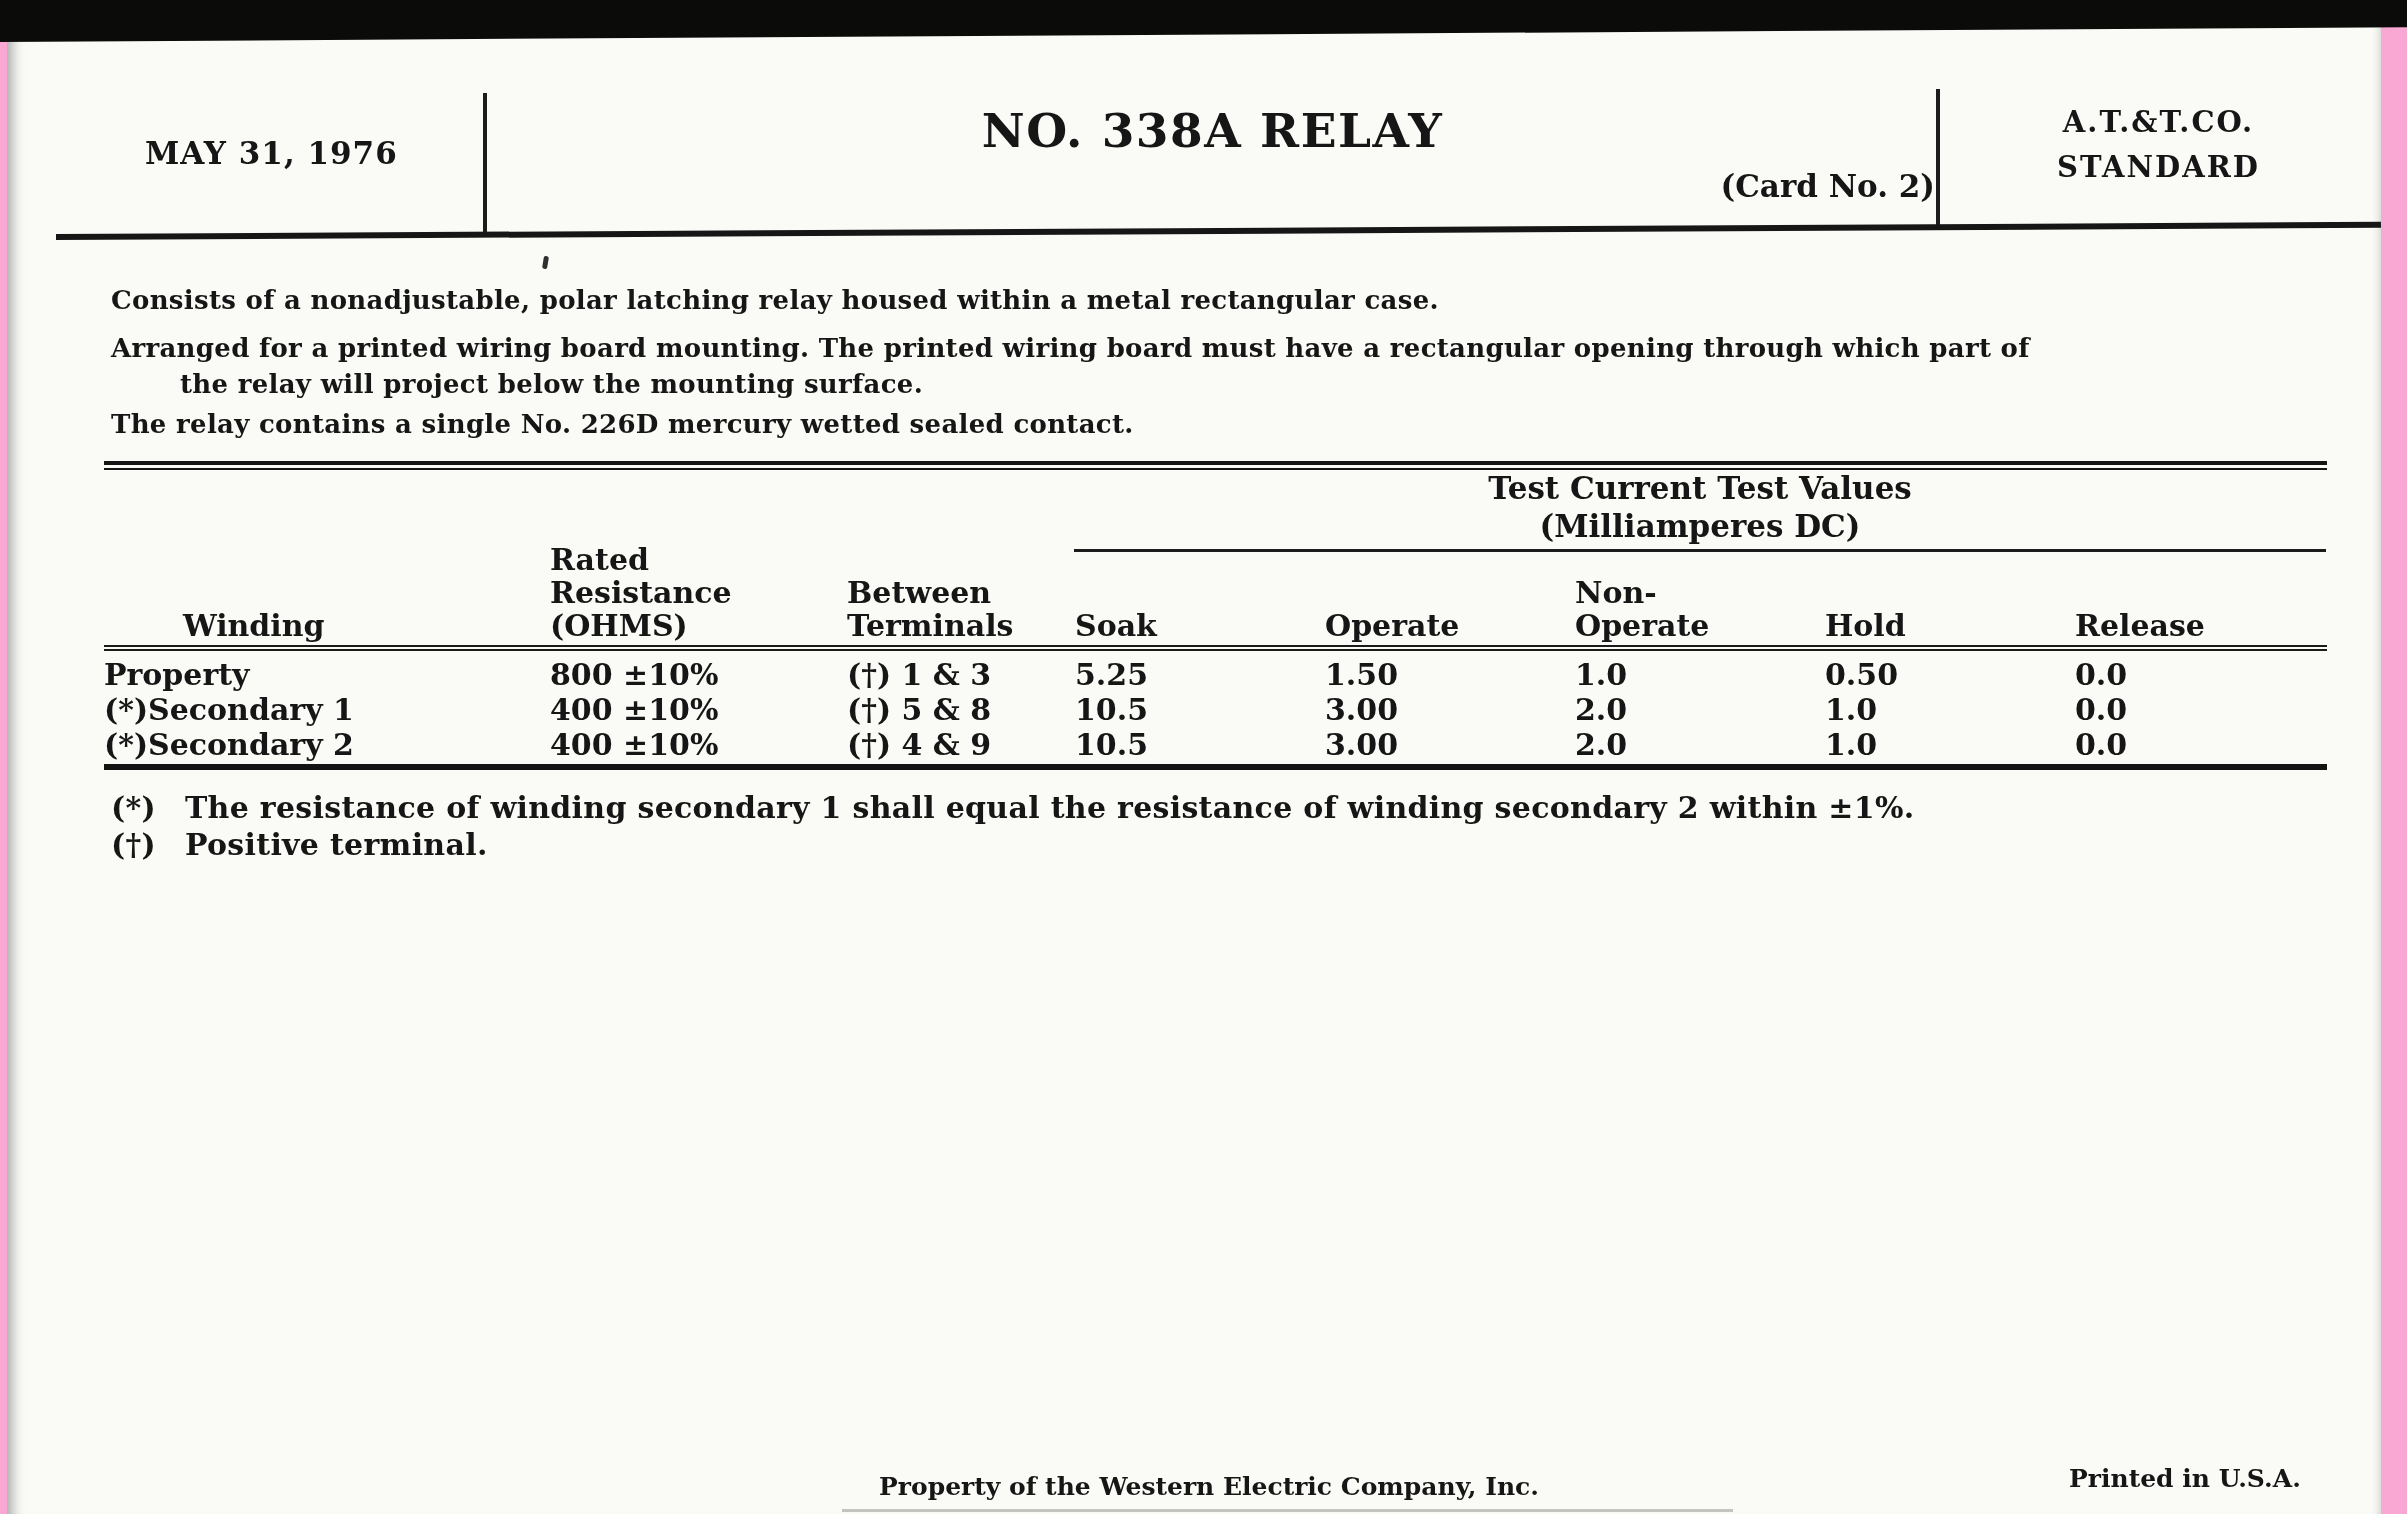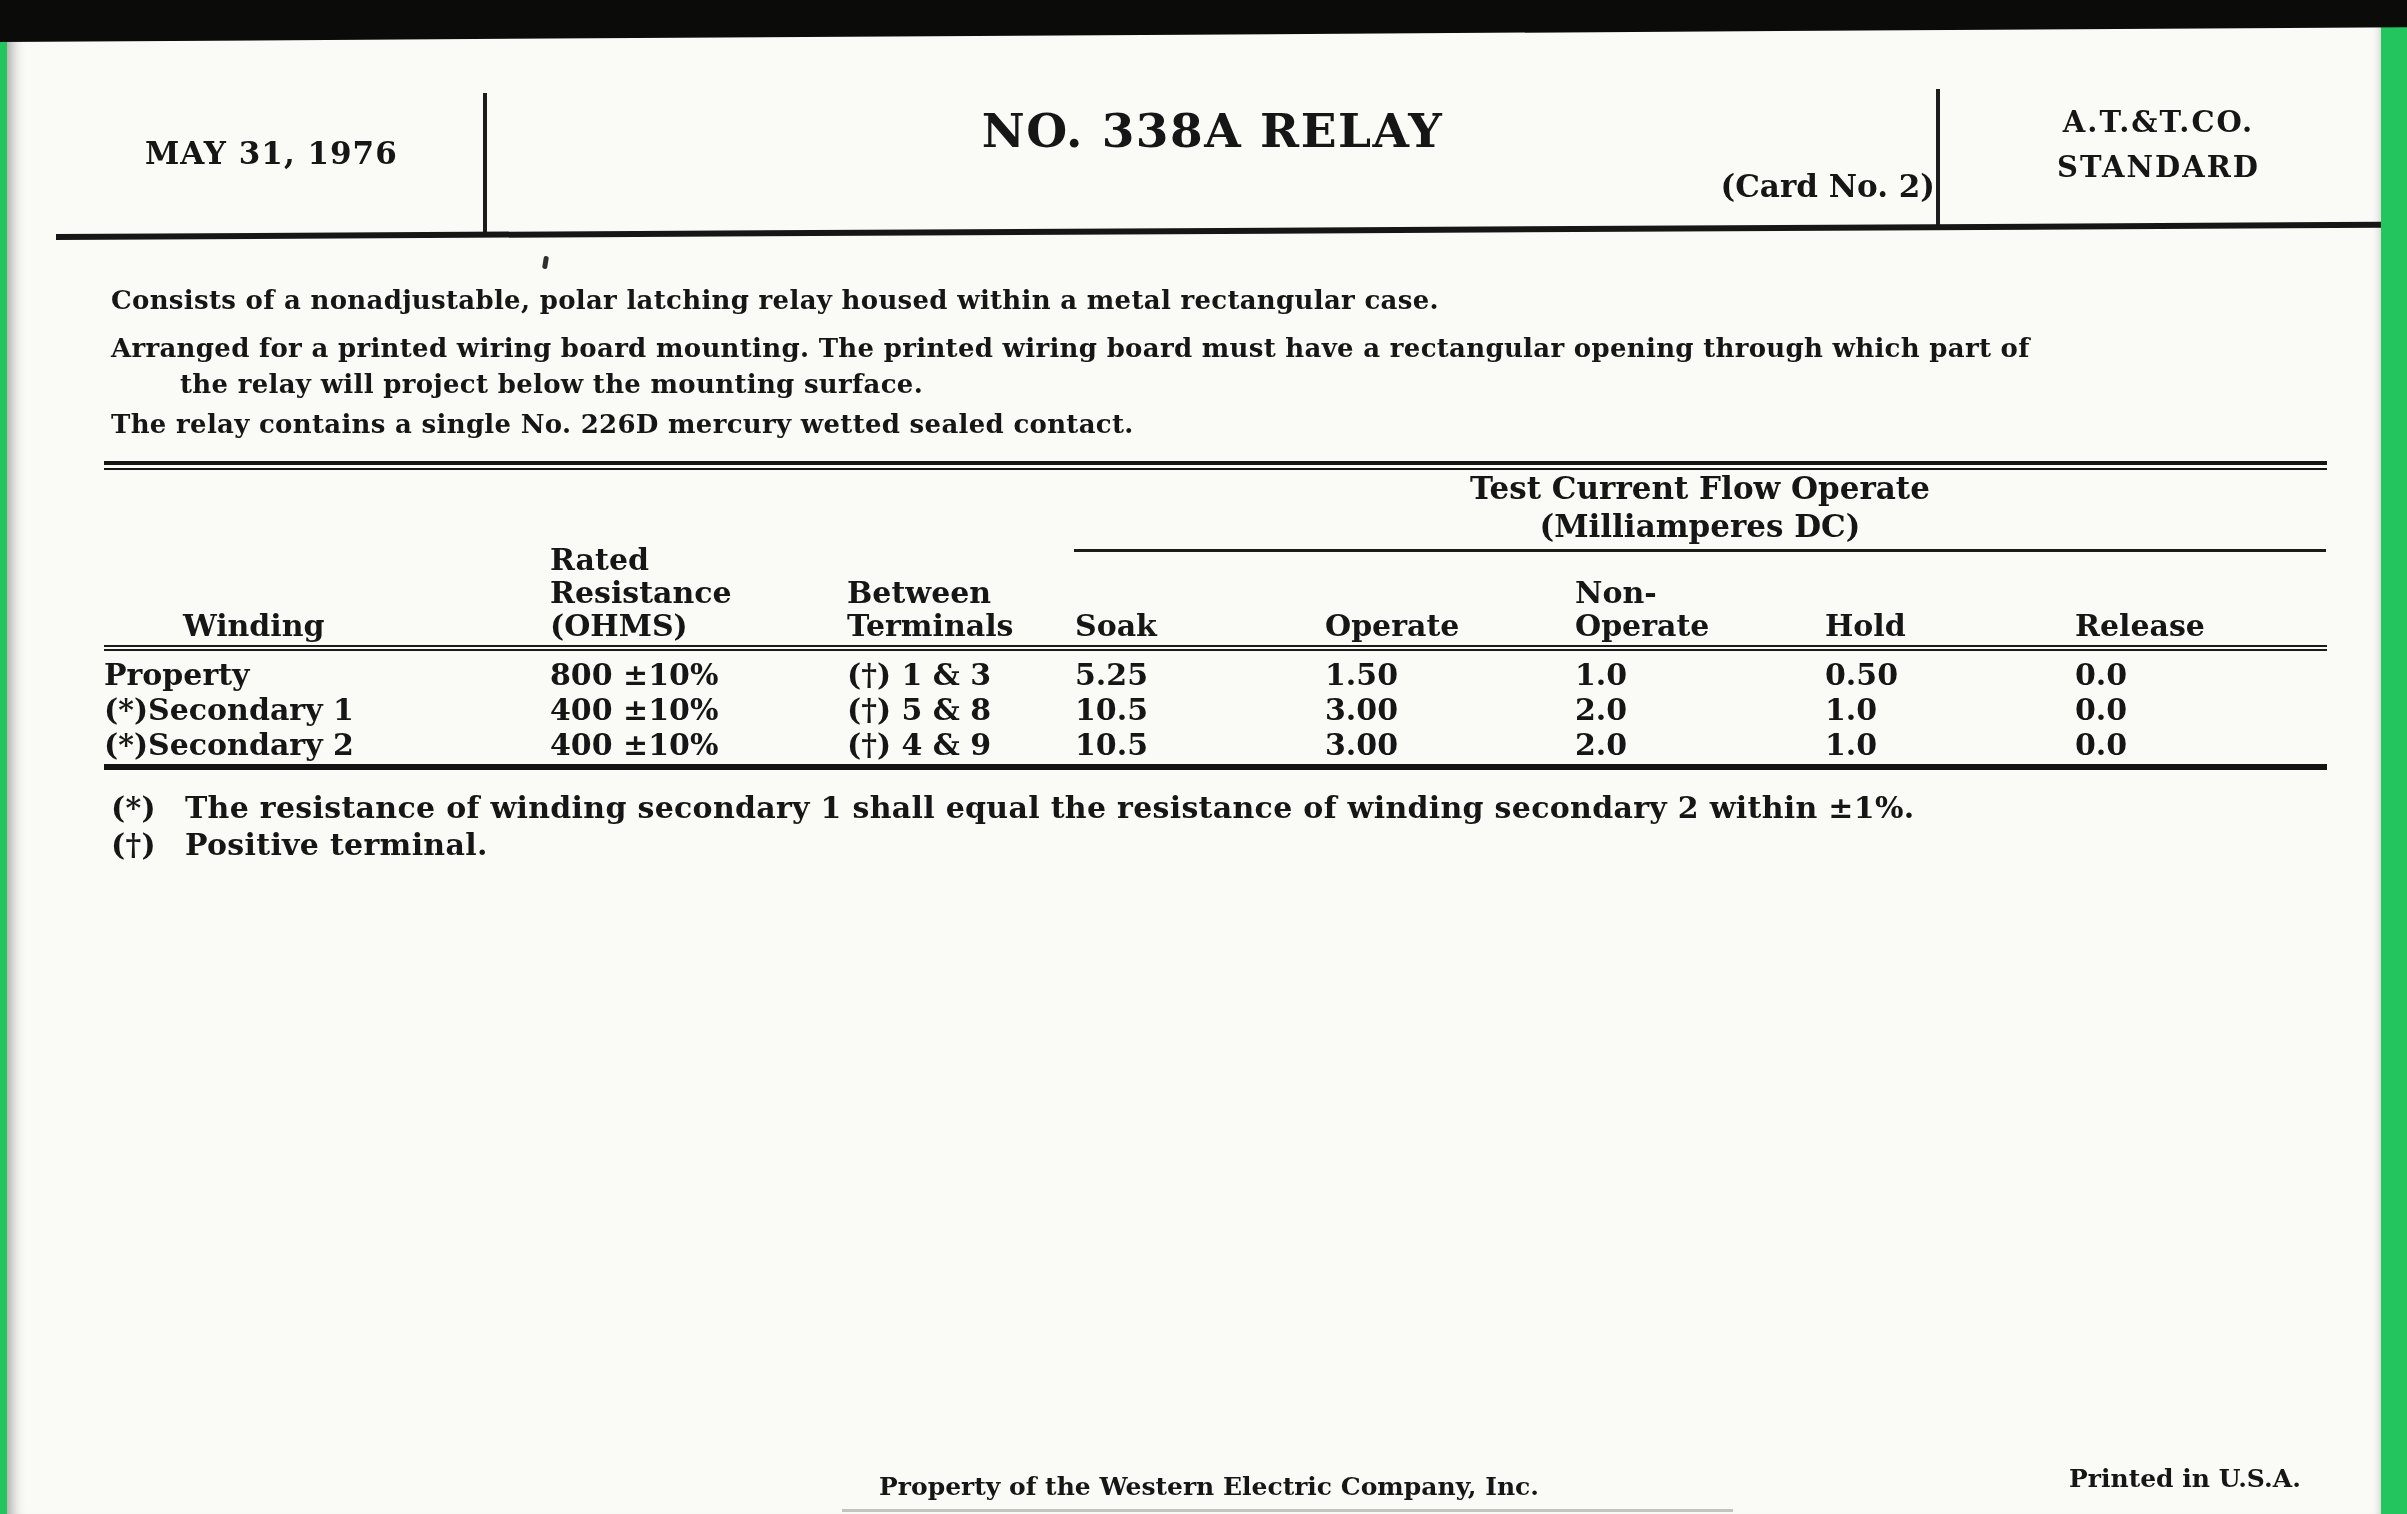--- a/index.html
+++ b/index.html
@@ -1,20 +1,20 @@
 <!DOCTYPE html>
 <html><head>
 <meta charset="utf-8">
 <style>
   html, body { margin: 0; padding: 0; background: #000; }
   #screen {
     position: relative;
     width: 2408px;
     height: 1515px;
-    background: #22c55e;
+    background: #f9a8d4;
     overflow: hidden;
     font-family: "DejaVu Serif", "Liberation Serif", serif;
     color: #161616;
   }
   .page {
     position: absolute;
     left: 7px; top: 0; width: 2374px; height: 1515px;
     background: #fafaf7;
     box-shadow: inset 16px 0 14px -12px rgba(0,0,0,0.38), inset -8px 0 8px -7px rgba(0,0,0,0.2);
   }
@@ -94,21 +94,21 @@
 
   <div class="abs speck"></div>
   <div class="abs desc desc-1">Consists of a nonadjustable, polar latching relay housed within a metal rectangular case.</div>
   <div class="abs desc desc-2">Arranged for a printed wiring board mounting. The printed wiring board must have a rectangular opening through which part of</div>
   <div class="abs desc desc-2b">the relay will project below the mounting surface.</div>
   <div class="abs desc desc-3">The relay contains a single No. 226D mercury wetted sealed contact.</div>
 
   <div class="abs tbl-top-rule"></div>
 
   <div class="abs group-hdr">
-    <div>Test Current Flow Operate</div>
+    <div>Test Current Test Values</div>
     <div>(Milliamperes DC)</div>
   </div>
   <div class="abs group-rule"></div>
 
   <div class="abs hdr-row">
     <div class="c c1">
       <div>Winding</div>
     </div>
     <div class="c c2">
       <div>Rated</div>

